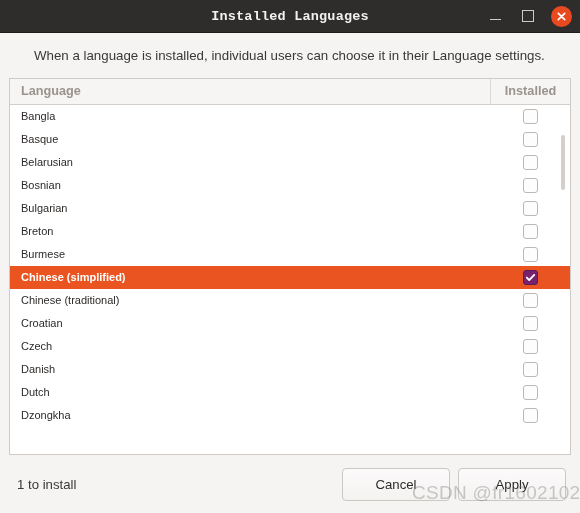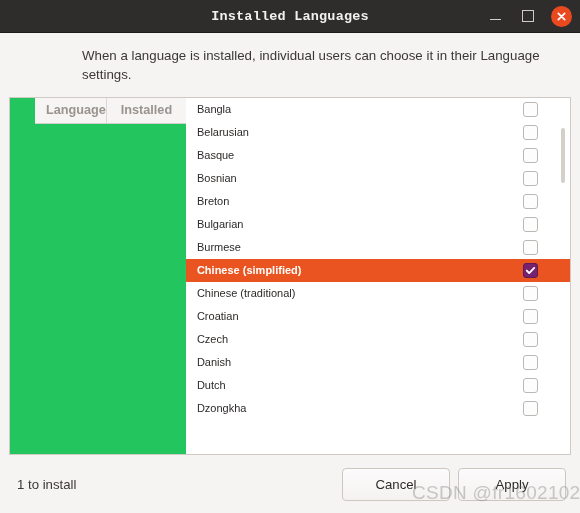--- a/index.html
+++ b/index.html
@@ -77,35 +77,33 @@
   }
   .wc-close svg { display: block; }
 
   
   #description {
     padding: 14px 34px 12px 34px;
     color: #3b3836;
     font-size: 13.3px;
     line-height: 1.42;
     background: #f5f4f3;
-    margin-left: 48px;
   }
 
   
   #list-frame {
     margin: 0 9px 0 9px;
     flex: 1;
     min-height: 0;
-    background: #22c55e;
+    background: #d946ef;
     border: 1px solid #cfcac6;
     display: flex;
-    flex-direction: row;
+    flex-direction: column;
     position: relative;
     overflow: hidden;
-    padding-left: 25px;
   }
   #list-header {
     display: flex;
     height: 25px;
     min-height: 25px;
     background: #f6f5f4;
     border-bottom: 1px solid #d4cfcb;
     align-items: center;
     color: #9a938e;
     font-size: 12.7px;
@@ -274,45 +272,45 @@
     </div>
     <div id="list-body">
       <div id="rows-container">
           <div class="row">
             <div class="lang">Bangla</div>
             <div class="chk-cell">
               <div class="checkbox"></div>
             </div>
           </div>
           <div class="row">
+            <div class="lang">Basque</div>
+            <div class="chk-cell">
+              <div class="checkbox"></div>
+            </div>
+          </div>
+          <div class="row">
             <div class="lang">Belarusian</div>
             <div class="chk-cell">
               <div class="checkbox"></div>
             </div>
           </div>
           <div class="row">
-            <div class="lang">Basque</div>
-            <div class="chk-cell">
-              <div class="checkbox"></div>
-            </div>
-          </div>
-          <div class="row">
             <div class="lang">Bosnian</div>
             <div class="chk-cell">
               <div class="checkbox"></div>
             </div>
           </div>
           <div class="row">
+            <div class="lang">Bulgarian</div>
+            <div class="chk-cell">
+              <div class="checkbox"></div>
+            </div>
+          </div>
+          <div class="row">
             <div class="lang">Breton</div>
-            <div class="chk-cell">
-              <div class="checkbox"></div>
-            </div>
-          </div>
-          <div class="row">
-            <div class="lang">Bulgarian</div>
             <div class="chk-cell">
               <div class="checkbox"></div>
             </div>
           </div>
           <div class="row">
             <div class="lang">Burmese</div>
             <div class="chk-cell">
               <div class="checkbox"></div>
             </div>
           </div>

